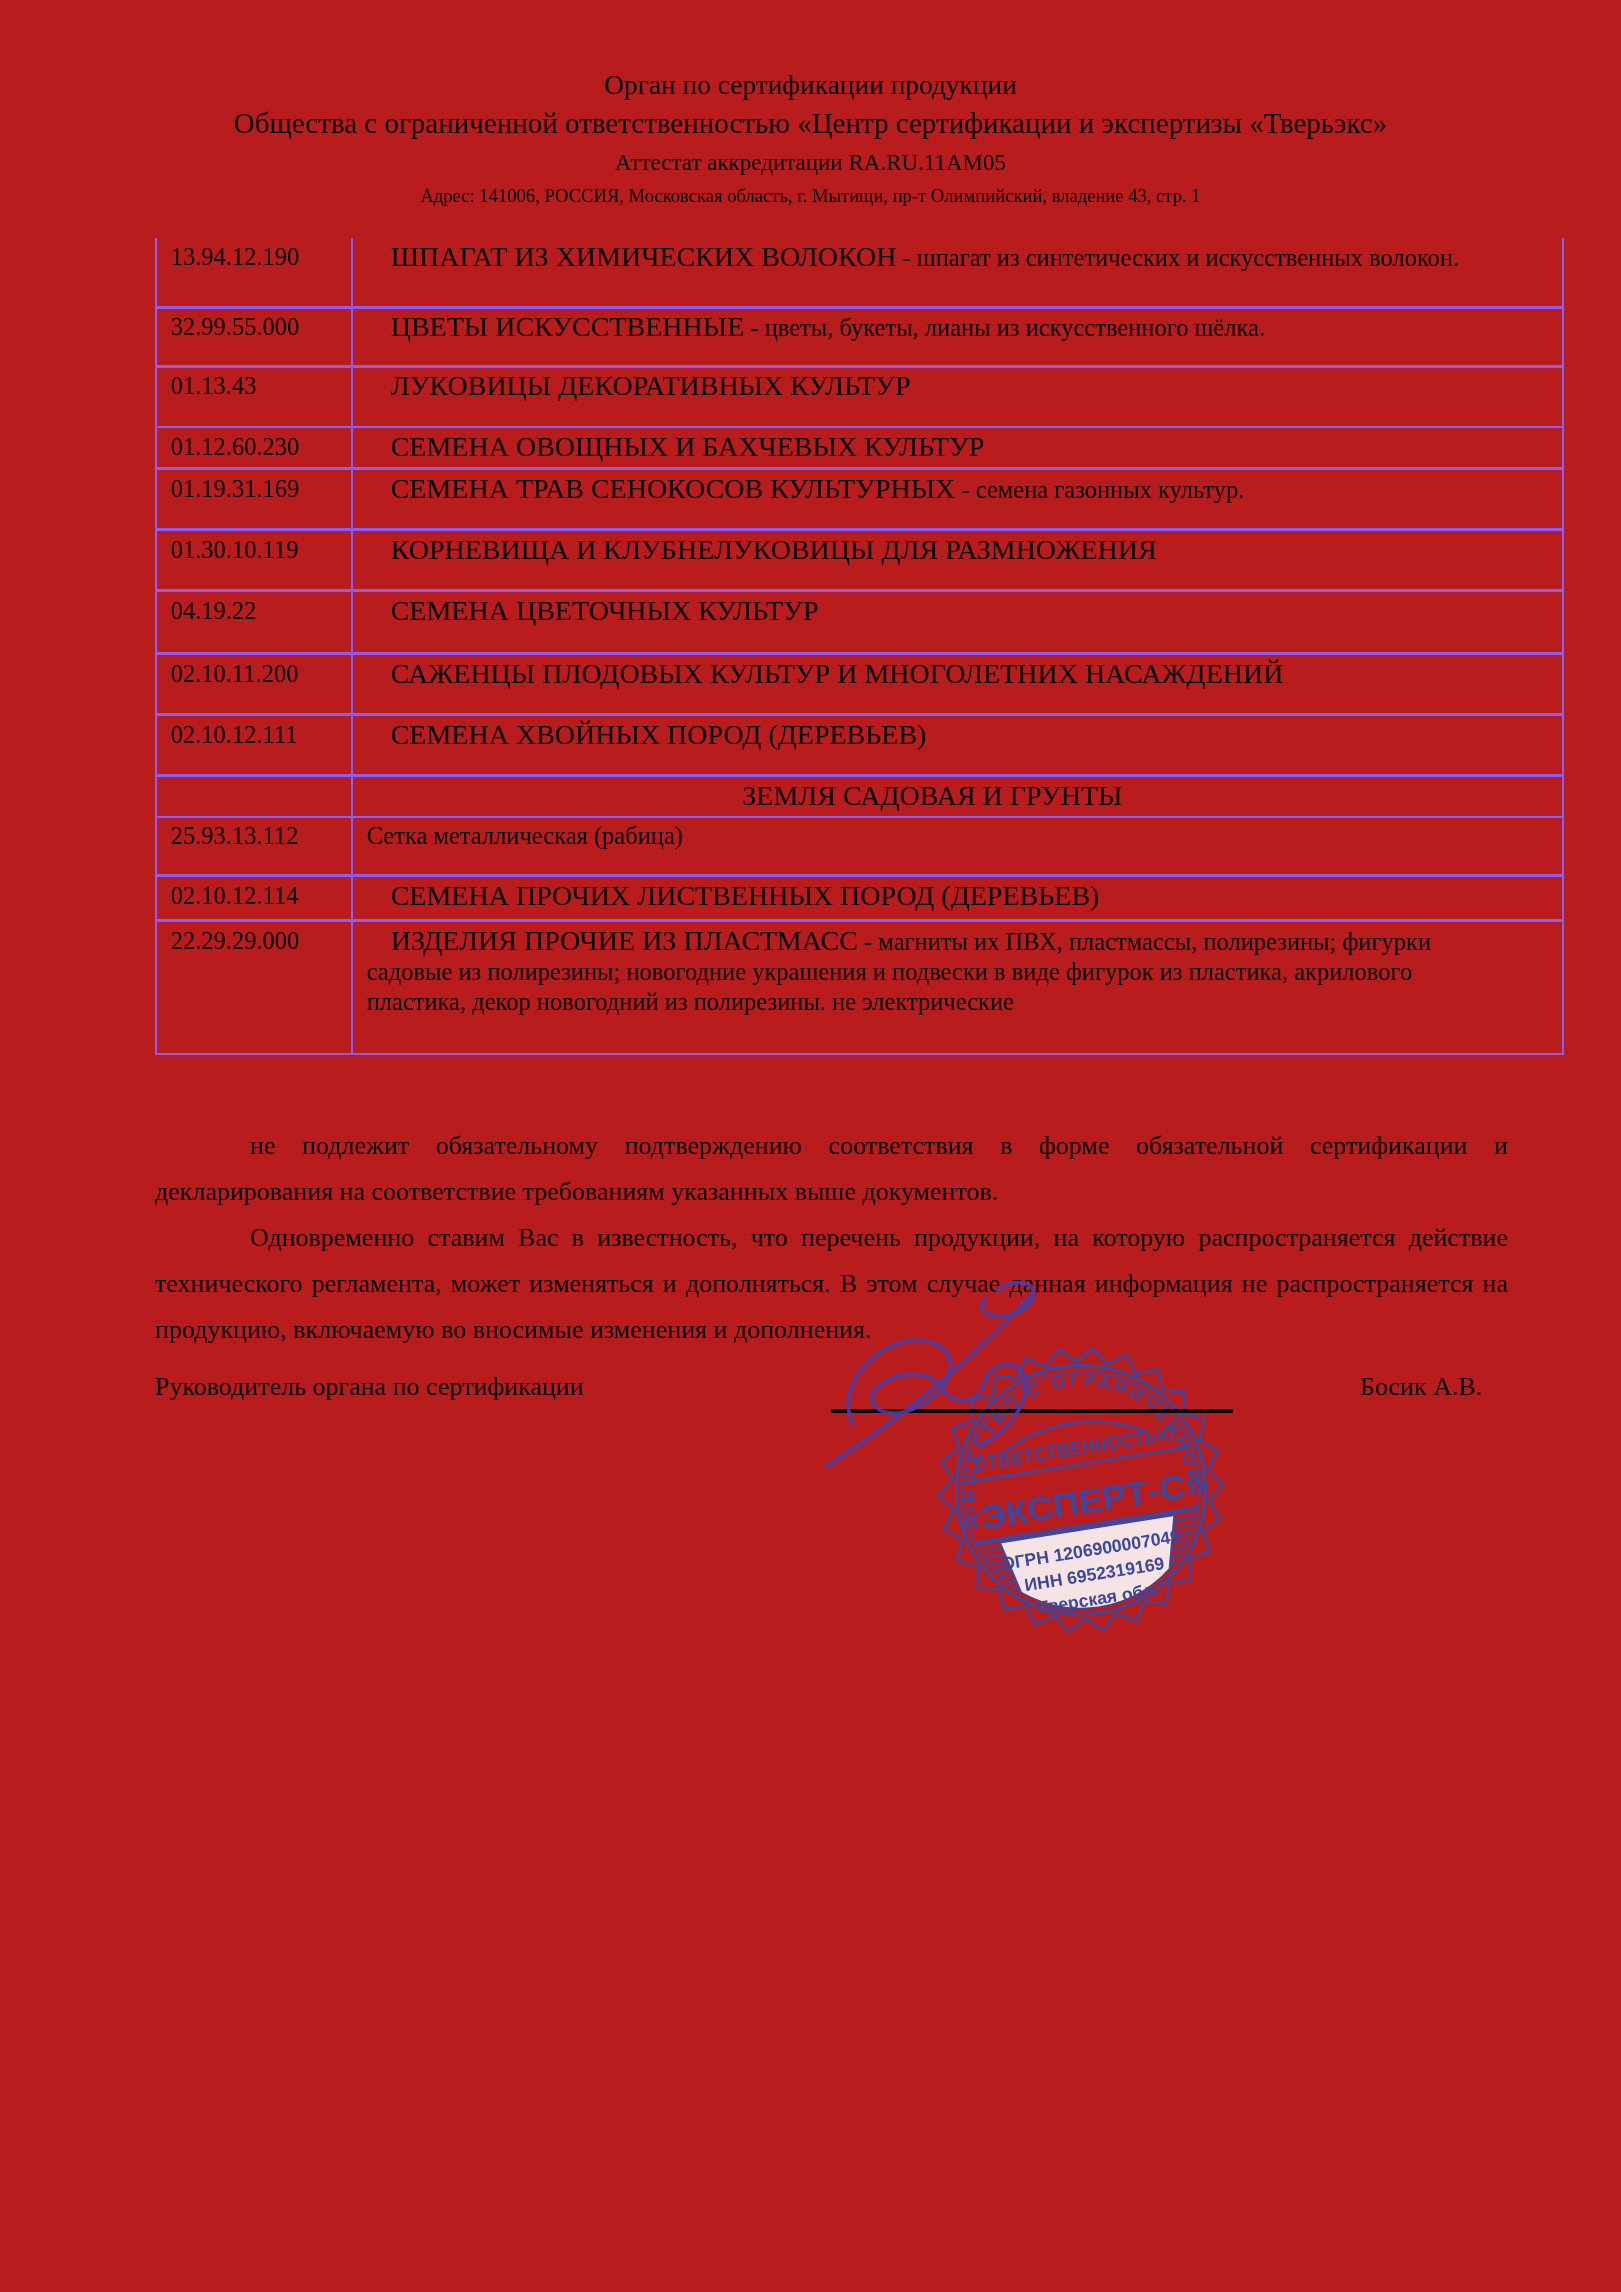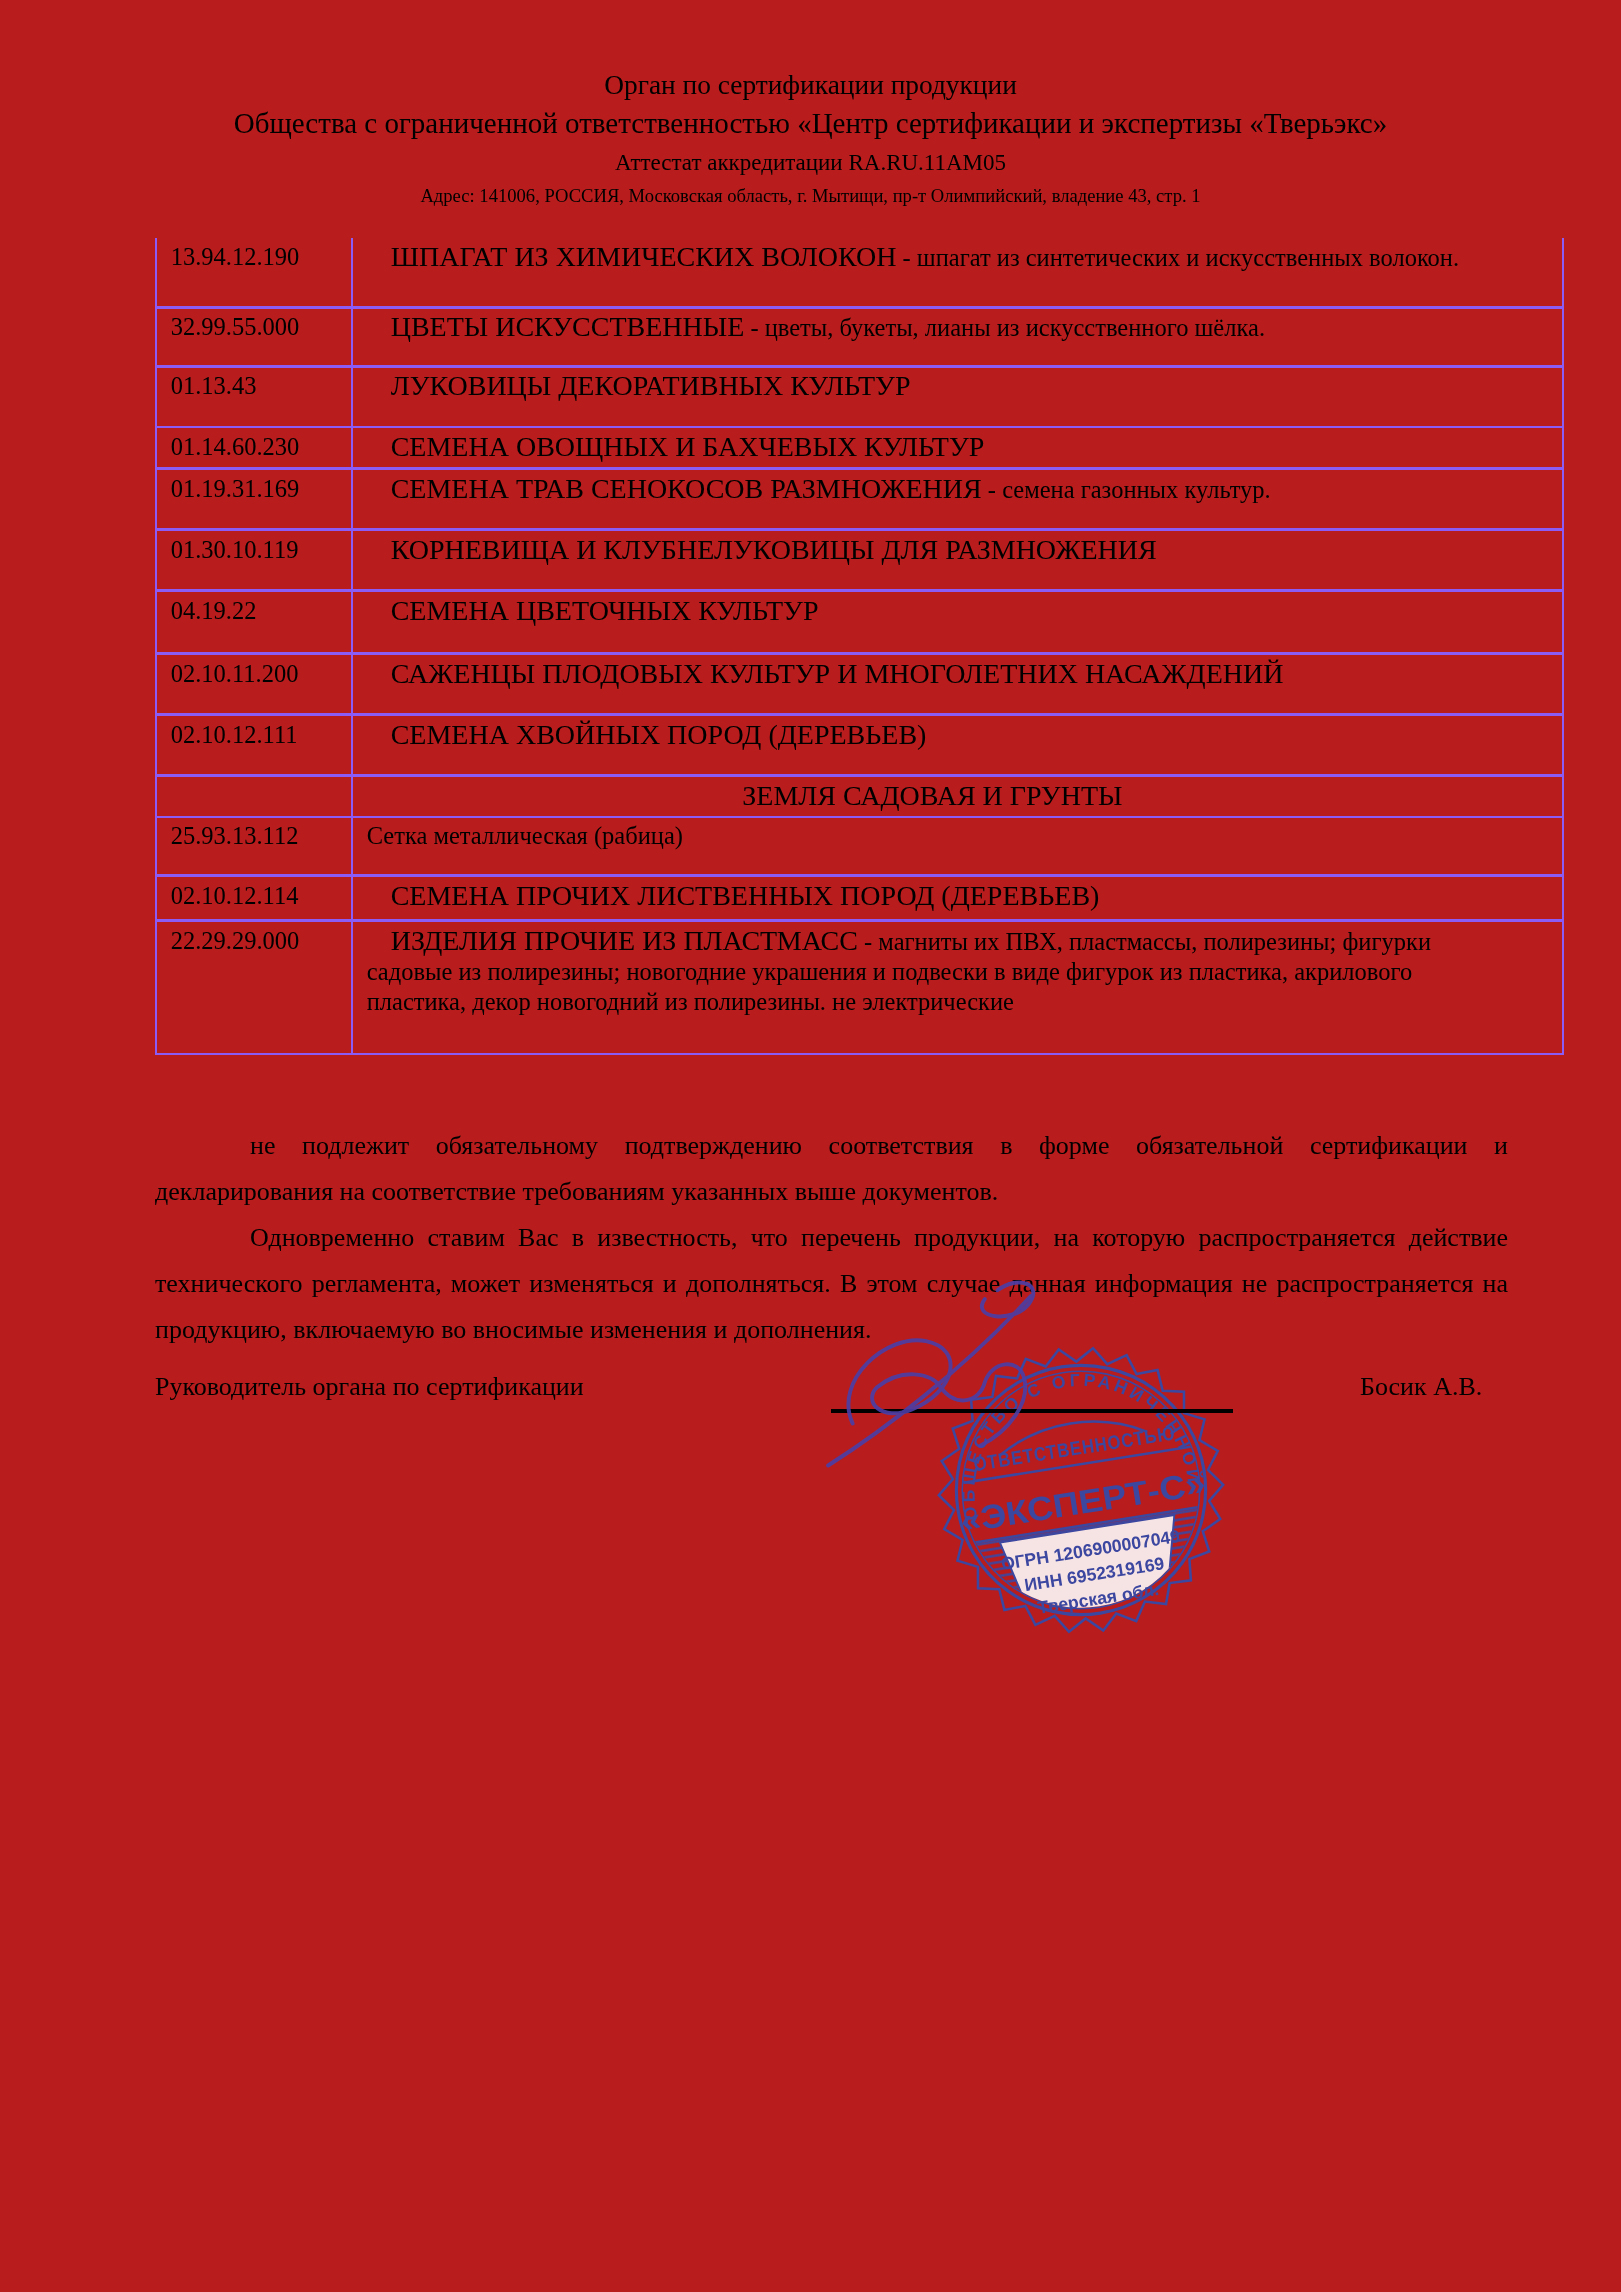--- a/index.html
+++ b/index.html
@@ -84,26 +84,26 @@
       </tr>
       <tr class="row-2">
         <td>32.99.55.000</td>
         <td><span class="t-title">ЦВЕТЫ ИСКУССТВЕННЫЕ</span><span class="t-desc"> - цветы, букеты, лианы из искусственного шёлка.</span></td>
       </tr>
       <tr class="row-3">
         <td>01.13.43</td>
         <td><span class="t-title">ЛУКОВИЦЫ ДЕКОРАТИВНЫХ КУЛЬТУР</span><span class="t-desc"></span></td>
       </tr>
       <tr class="row-4">
-        <td>01.14.60.230</td>
+        <td>01.12.60.230</td>
         <td><span class="t-title">СЕМЕНА ОВОЩНЫХ И БАХЧЕВЫХ КУЛЬТУР</span><span class="t-desc"></span></td>
       </tr>
       <tr class="row-5">
         <td>01.19.31.169</td>
-        <td><span class="t-title">СЕМЕНА ТРАВ СЕНОКОСОВ РАЗМНОЖЕНИЯ</span><span class="t-desc"> - семена газонных культур.</span></td>
+        <td><span class="t-title">СЕМЕНА ТРАВ СЕНОКОСОВ КУЛЬТУРНЫХ</span><span class="t-desc"> - семена газонных культур.</span></td>
       </tr>
       <tr class="row-6">
         <td>01.30.10.119</td>
         <td><span class="t-title">КОРНЕВИЩА И КЛУБНЕЛУКОВИЦЫ ДЛЯ РАЗМНОЖЕНИЯ</span><span class="t-desc"></span></td>
       </tr>
       <tr class="row-7">
         <td>04.19.22</td>
         <td><span class="t-title">СЕМЕНА ЦВЕТОЧНЫХ КУЛЬТУР</span><span class="t-desc"></span></td>
       </tr>
       <tr class="row-8">

